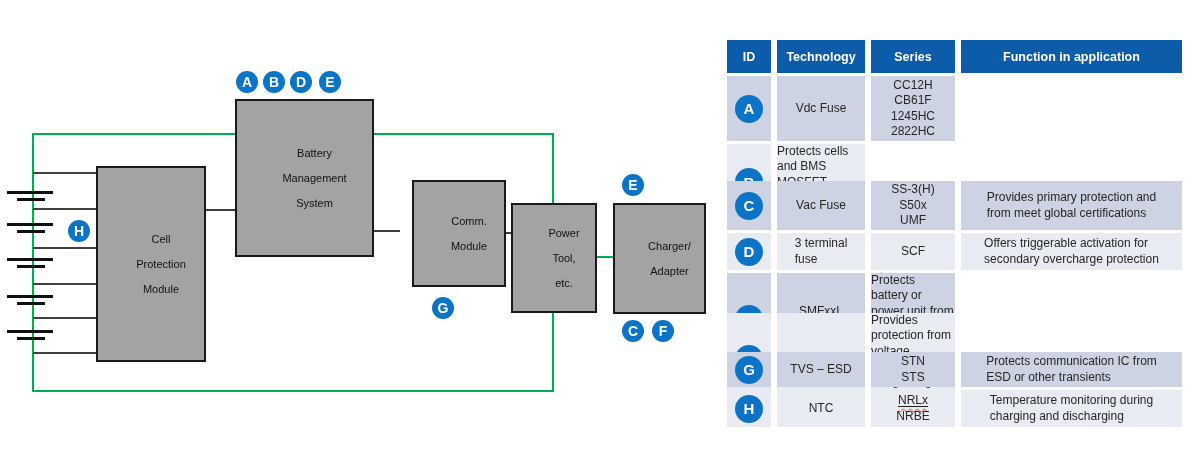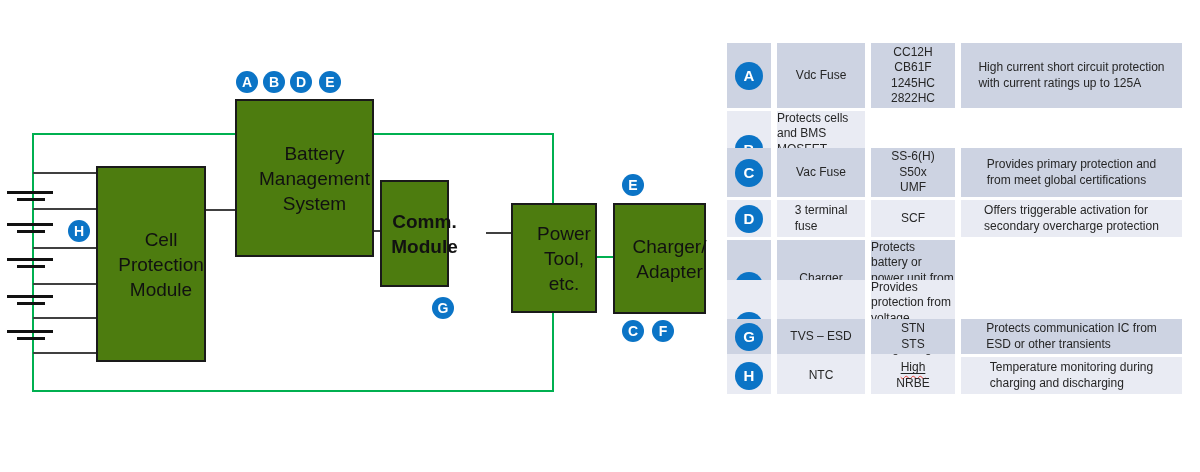--- a/index.html
+++ b/index.html
@@ -23,26 +23,26 @@
   .w-cp{left:486px;top:232px;width:25px;height:1.5px;}
 
   .bat{position:absolute;background:#111;height:2.5px;}
   .bat-long{left:7px;width:46px;}
   .bat-short{left:17px;width:28px;}
   .c1l{top:191px}.c1s{top:198px}.c2l{top:223px}.c2s{top:230px}
   .c3l{top:258px}.c3s{top:265px}.c4l{top:295px}.c4s{top:302px}
   .c5l{top:330px}.c5s{top:337px}
 
   
-  .box{position:absolute;box-sizing:border-box;background:#4d7c0f;border:2px solid #1a1a1a;
+  .box{position:absolute;box-sizing:border-box;background:#a3a3a3;border:2px solid #1a1a1a;
        display:flex;align-items:center;justify-content:center;text-align:center;
-       font-size:19px;line-height:25px;color:#111;white-space:pre-line;padding-left:20px;}
+       font-size:11px;line-height:25px;color:#111;white-space:pre-line;padding-left:20px;}
   .box-cpm{left:96px;top:166px;width:110px;height:196px;}
   .box-bms{left:235px;top:99px;width:139px;height:158px;}
-  .box-comm{left:380px;top:180px;width:69px;height:107px;font-weight:bold;}
+  .box-comm{left:412px;top:180px;width:94px;height:107px;}
   .box-pt{left:511px;top:203px;width:86px;height:110px;}
   .box-chg{left:613px;top:203px;width:93px;height:111px;}
 
   
   .dbadge{position:absolute;width:22px;height:22px;border-radius:50%;background:#0b74c6;
           color:#fff;font-weight:bold;font-size:14px;display:flex;align-items:center;
           justify-content:center;}
   .bA{left:236px;top:71px}.bB{left:263px;top:71px}.bD{left:290px;top:71px}.bE{left:319px;top:71px}
   .bH{left:68px;top:220px}.bG{left:432px;top:297px}
   .bE2{left:622px;top:174px}.bC2{left:622px;top:320px}.bF2{left:652px;top:320px}
@@ -126,49 +126,53 @@
   <div class="dbadge bB">B</div>
   <div class="dbadge bD">D</div>
   <div class="dbadge bE">E</div>
   <div class="dbadge bH">H</div>
   <div class="dbadge bG">G</div>
   <div class="dbadge bE2">E</div>
   <div class="dbadge bC2">C</div>
   <div class="dbadge bF2">F</div>
 
   <div class="table">
+    <div class="thead">
+      <div class="hcell">ID</div>
+      <div class="hcell">Technology</div>
+      <div class="hcell">Series</div>
+      <div class="hcell">Function in application</div>
+    </div>
     <div id="tbody">
         <div class="trow">
           <div class="tcell">
             <span class="tbadge">A</span>
           </div>
           <div class="tcell pre">Vdc Fuse</div>
           <div class="tcell">
             <span>CC12H</span>
             <span>CB61F</span>
             <span>1245HC</span>
             <span>2822HC</span>
           </div>
-          <div class="tcell pre">High current short circuit protection
-with current ratings up to 125A</div>
         </div>
         <div class="trow">
           <div class="tcell">
             <span class="tbadge">B</span>
           </div>
           <div class="tcell pre">Protects cells and BMS MOSFET
 due to external shorts</div>
         </div>
         <div class="trow">
           <div class="tcell">
             <span class="tbadge">C</span>
           </div>
           <div class="tcell pre">Vac Fuse</div>
           <div class="tcell">
-            <span>SS-6(H)</span>
+            <span>SS-3(H)</span>
             <span>S50x</span>
             <span>UMF</span>
           </div>
           <div class="tcell pre">Provides primary protection and
 from meet global certifications</div>
         </div>
         <div class="trow">
           <div class="tcell">
             <span class="tbadge">D</span>
           </div>
@@ -178,21 +182,21 @@
             <span>SCF</span>
           </div>
           <div class="tcell pre">Offers triggerable activation for
 secondary overcharge protection</div>
         </div>
         <div class="trow">
           <div class="tcell">
             <span class="tbadge">E</span>
           </div>
           <div class="tcell">
-            <span class="u-wavy"><span class="u-solid">Charger</span></span>
+            <span class="u-wavy"><span class="u-solid">SMFxxL</span></span>
             <span>SMBJE</span>
           </div>
           <div class="tcell pre">Protects battery or power unit from
 overcharge or abnormal conditions</div>
         </div>
         <div class="trow">
           <div class="tcell">
             <span class="tbadge">F</span>
           </div>
           <div class="tcell">
@@ -212,21 +216,21 @@
           </div>
           <div class="tcell pre">Protects communication IC from
 ESD or other transients</div>
         </div>
         <div class="trow">
           <div class="tcell">
             <span class="tbadge">H</span>
           </div>
           <div class="tcell pre">NTC</div>
           <div class="tcell">
-            <span class="u-wavy"><span class="u-solid">High</span></span>
+            <span class="u-wavy"><span class="u-solid">NRLx</span></span>
             <span>NRBE</span>
           </div>
           <div class="tcell pre">Temperature monitoring during
 charging and discharging</div>
         </div>
       </div>
   </div>
 
 </div>
 

